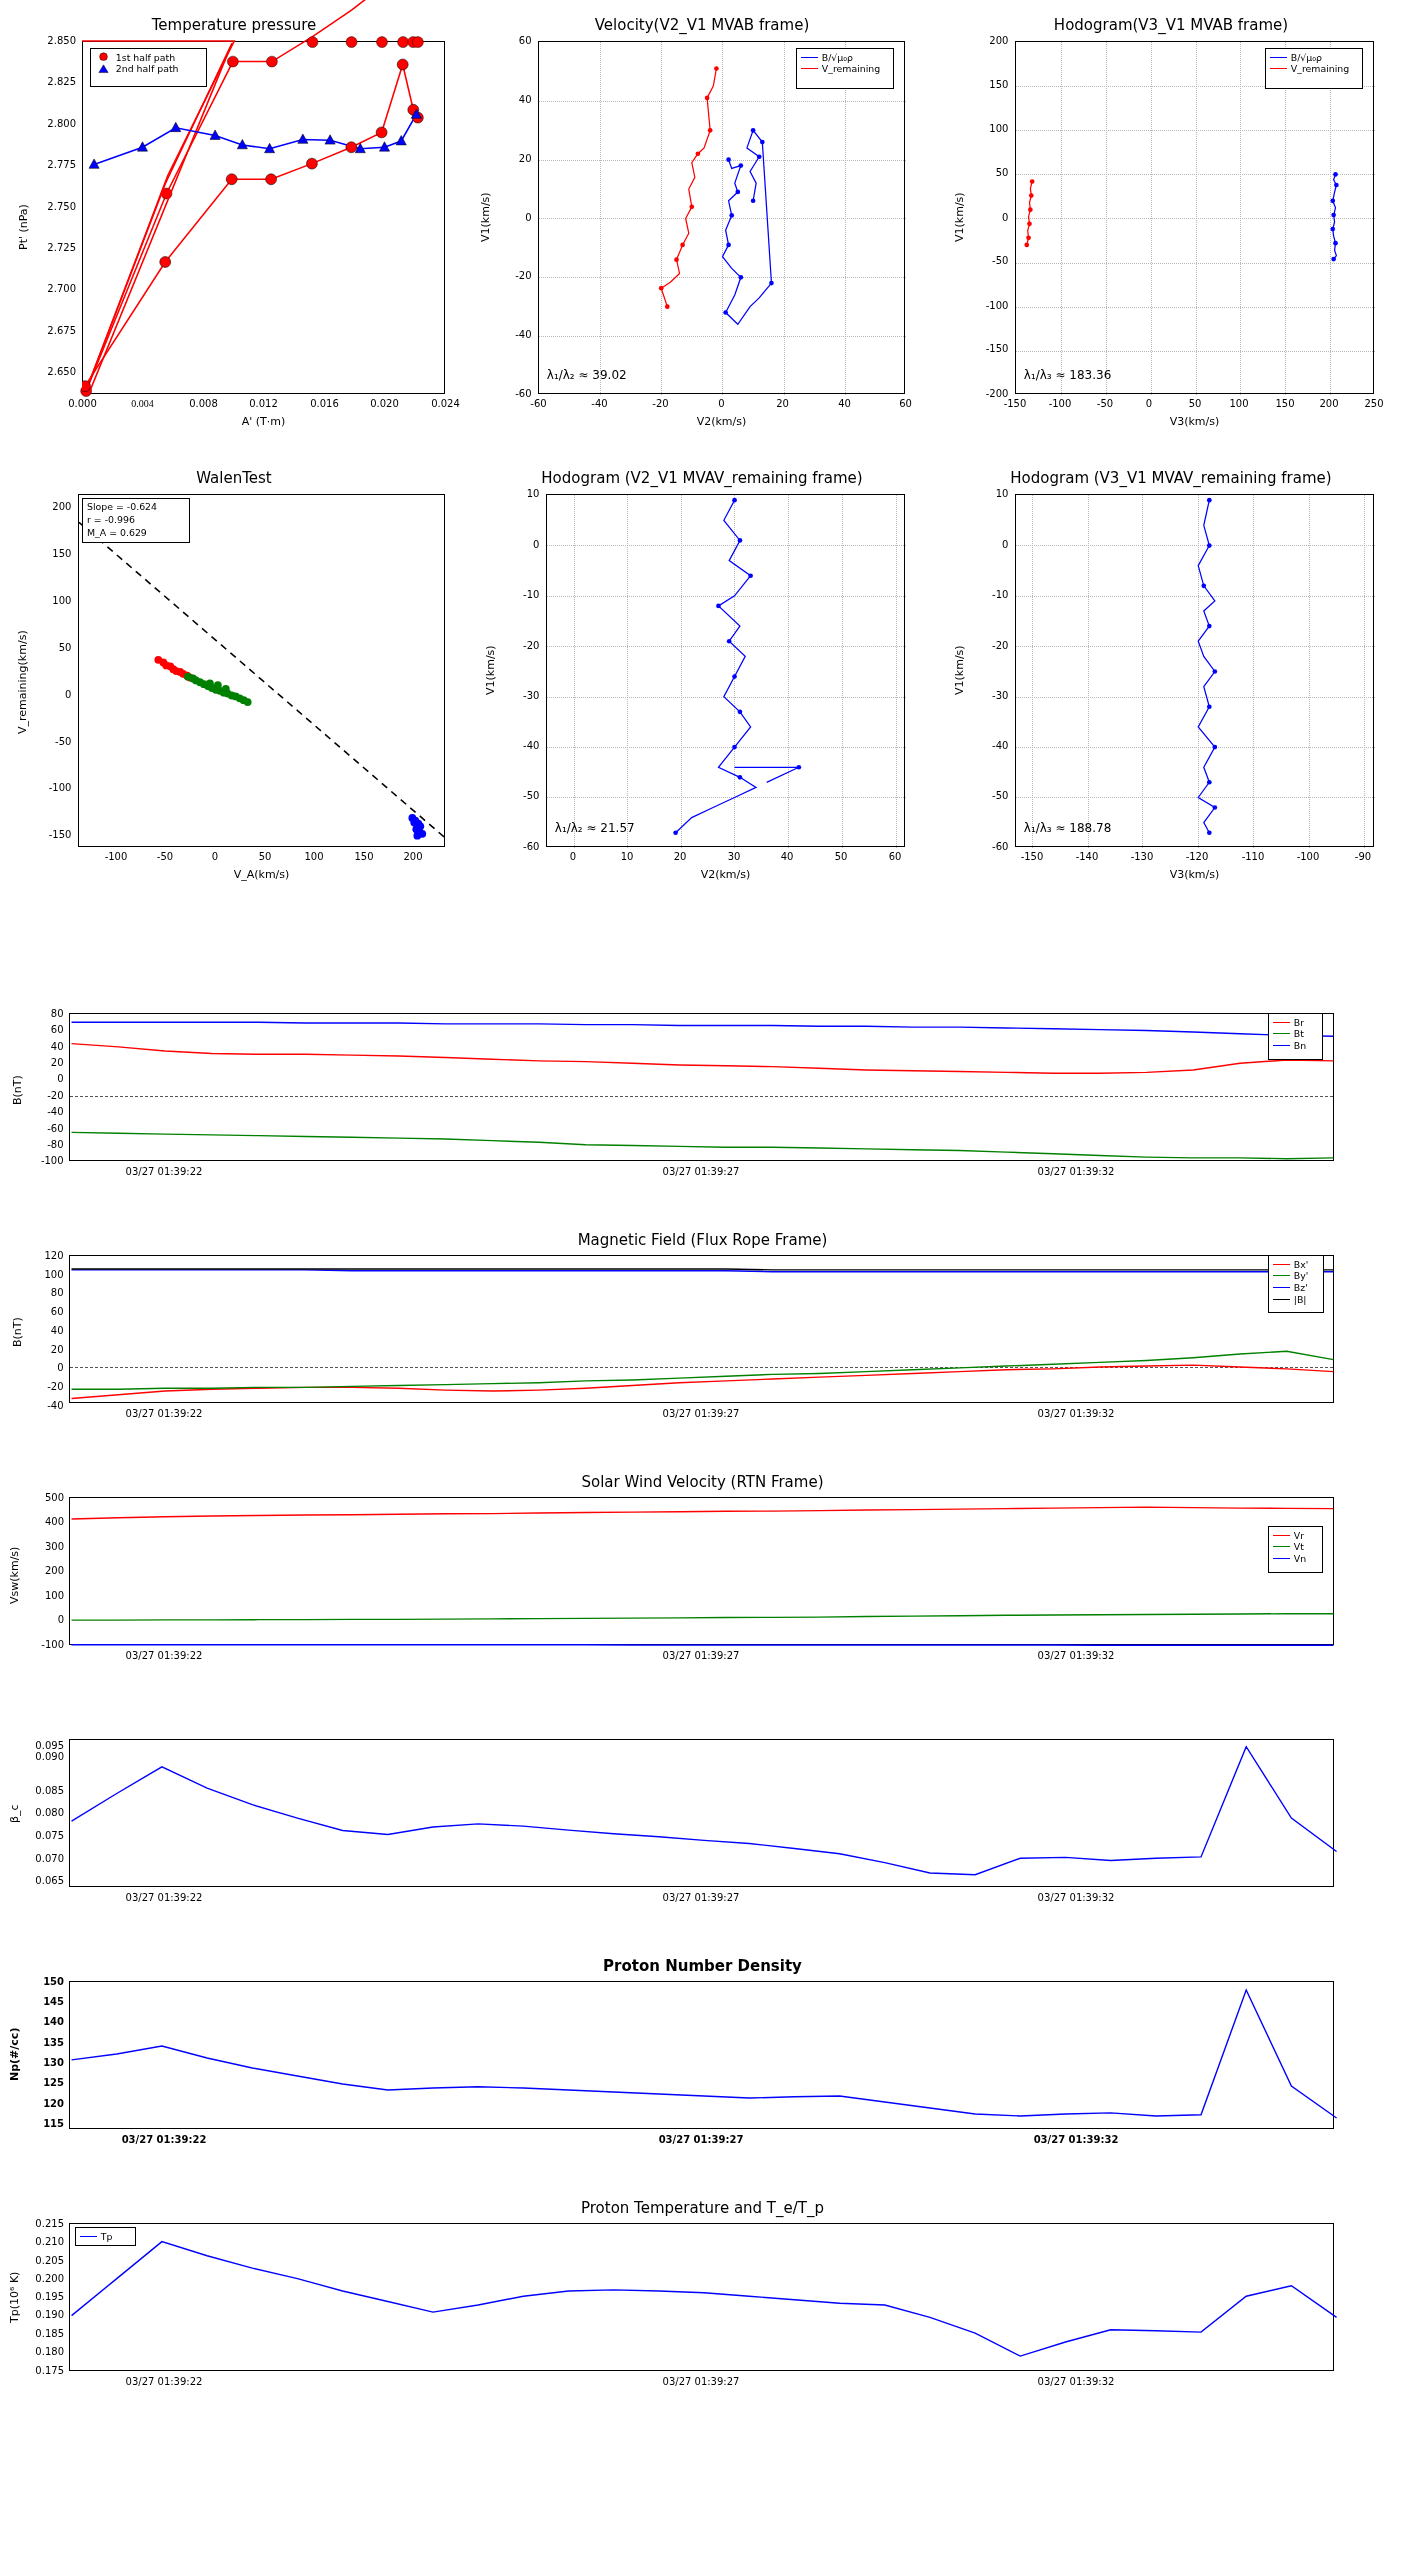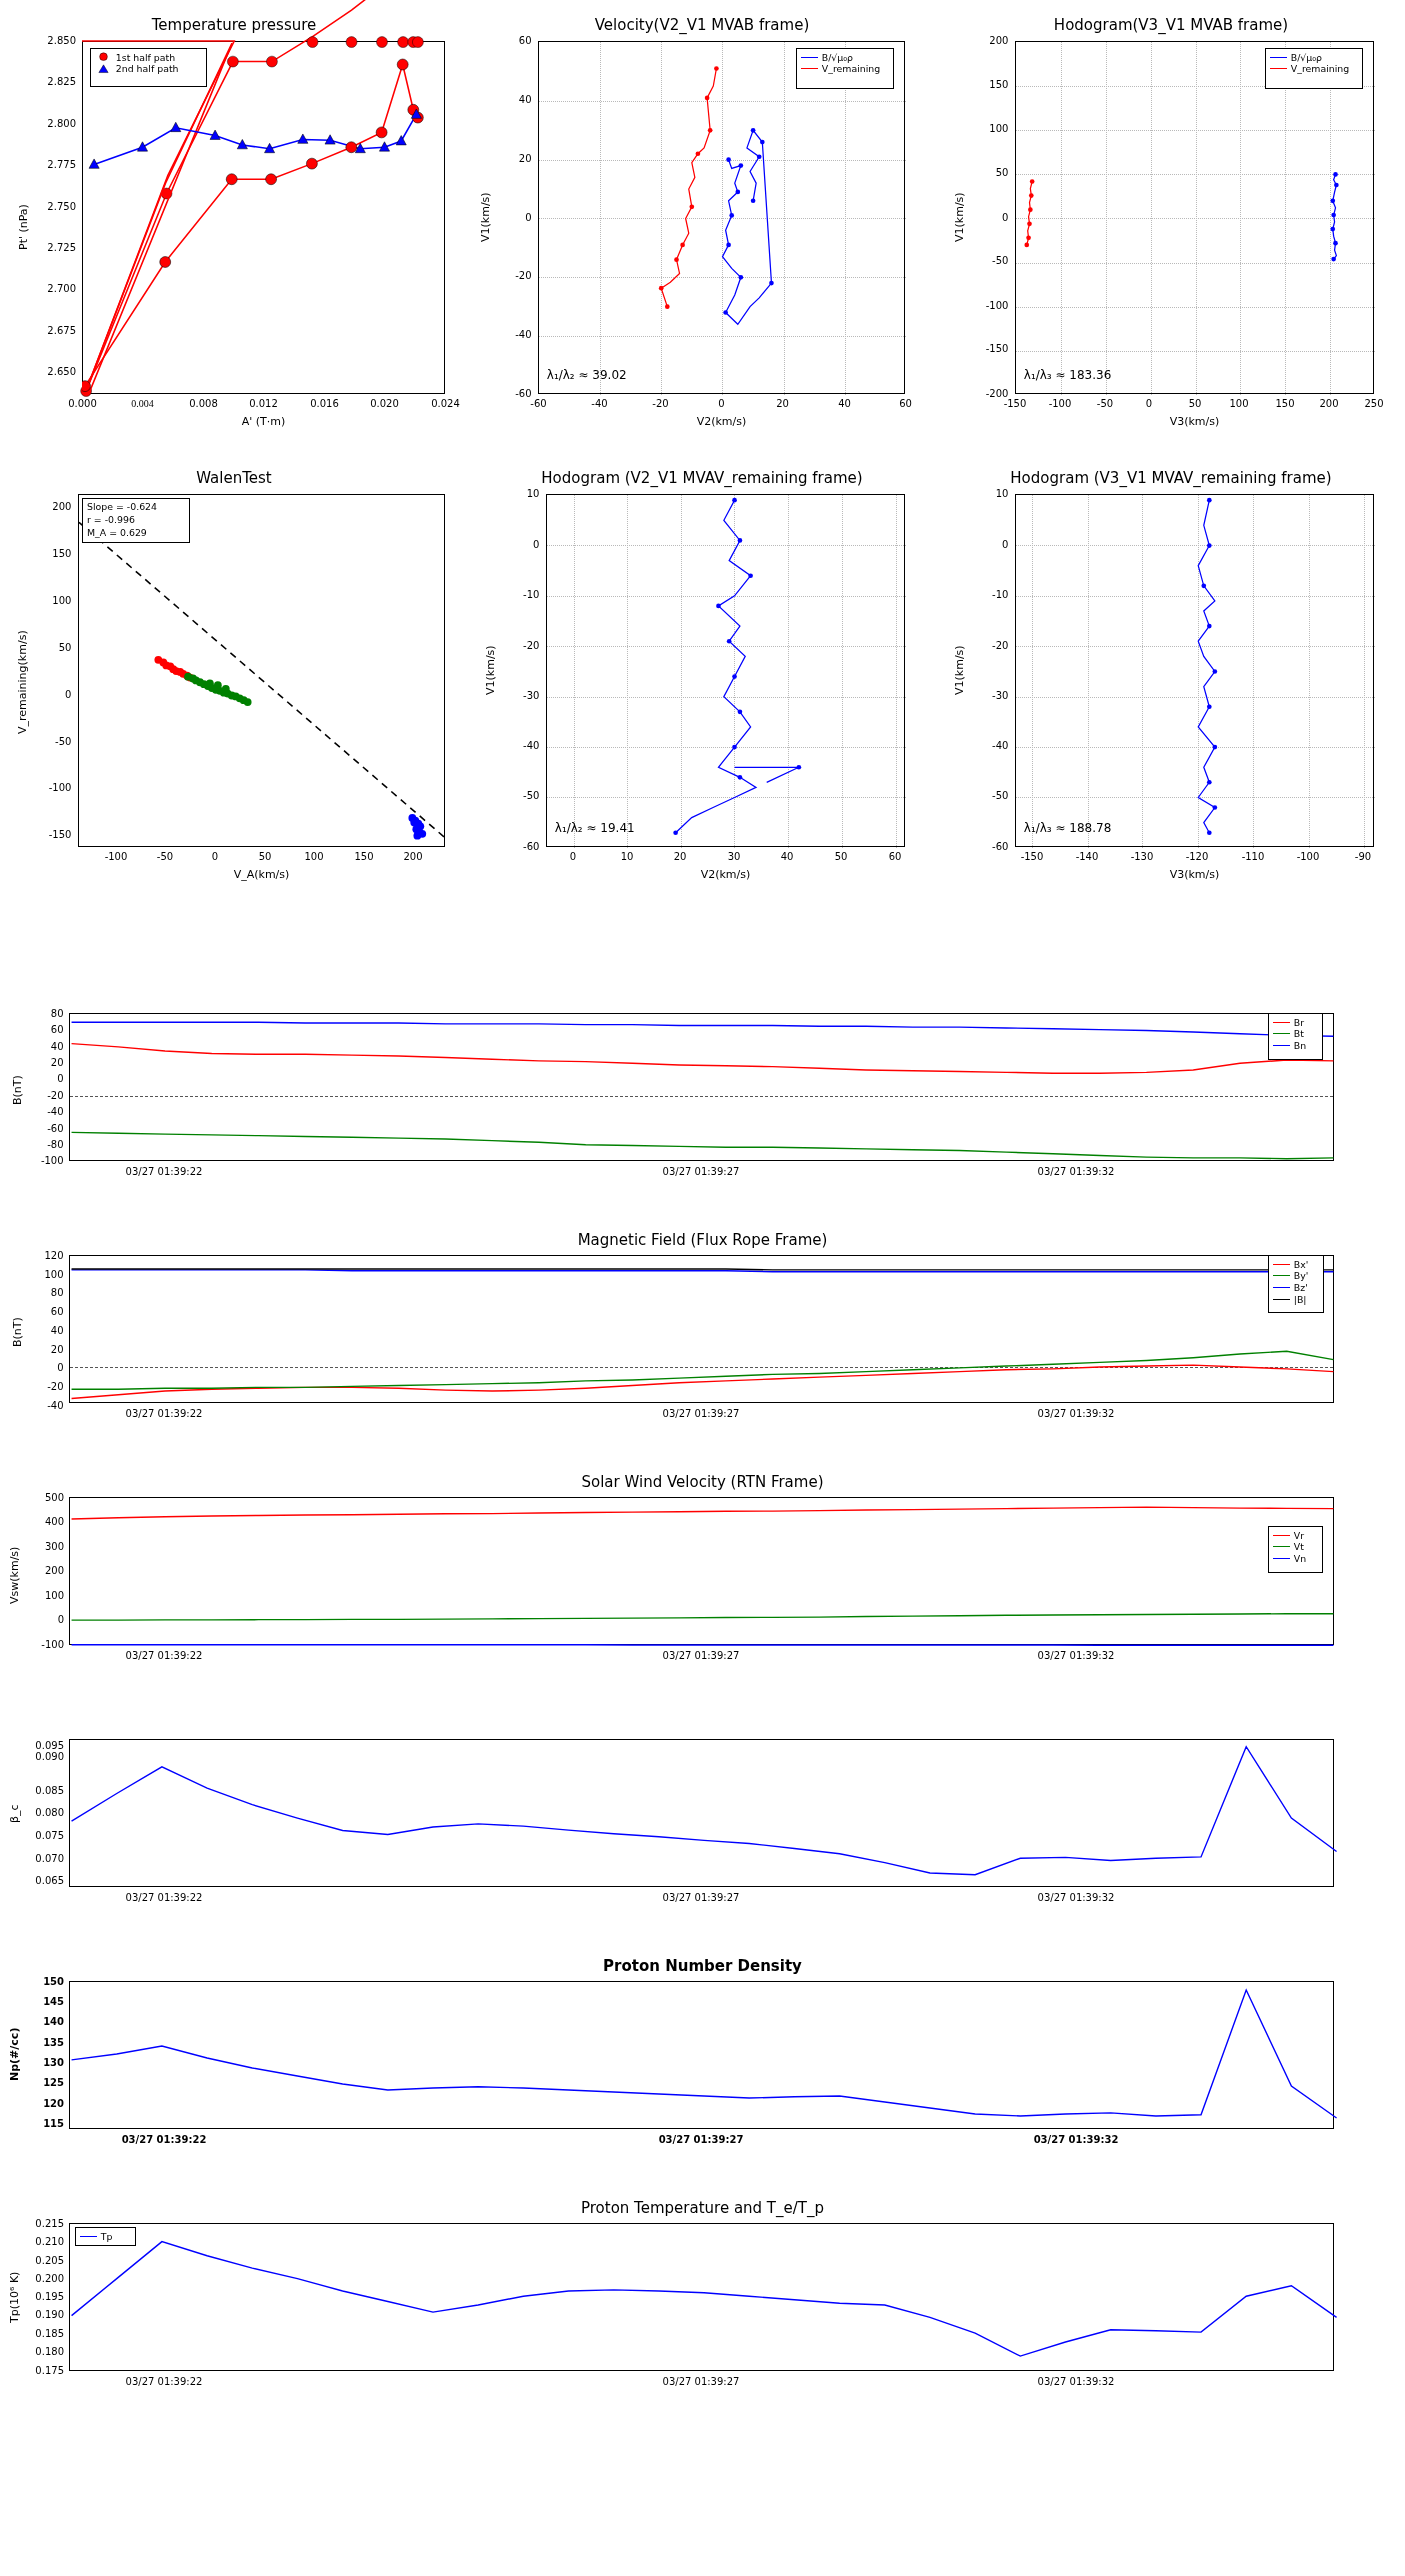--- a/index.html
+++ b/index.html
@@ -399,21 +399,21 @@
           <circle cx="219.7" cy="142" r="3"></circle>
             <circle cx="233.4" cy="187.2" r="3"></circle>
             <circle cx="240.3" cy="232.5" r="3"></circle>
           <circle cx="247.2" cy="277.7" r="3"></circle>
             <circle cx="240.3" cy="322.9" r="3"></circle>
             <circle cx="247.2" cy="361.6" r="3"></circle>
           <circle cx="322.7" cy="348.7" r="3"></circle>
             <circle cx="164.8" cy="432.6" r="3"></circle>
         </g>
       </svg>
-      <div class="annot" style="left:7.8px;top:326px;">λ₁/λ₂ ≈ 19.41</div>
+      <div class="annot" style="left:7.8px;top:326px;">λ₁/λ₂ ≈ 21.57</div>
     </div>
     <div class="tick y" style="left:23.4px;top:35px;width:48px;">10</div>
     <div class="tick y" style="left:23.4px;top:86px;width:48px;">0</div>
     <div class="tick y" style="left:23.4px;top:136px;width:48px;">-10</div>
     <div class="tick y" style="left:23.4px;top:187px;width:48px;">-20</div>
     <div class="tick y" style="left:23.4px;top:237px;width:48px;">-30</div>
     <div class="tick y" style="left:23.4px;top:287px;width:48px;">-40</div>
     <div class="tick y" style="left:23.4px;top:337px;width:48px;">-50</div>
     <div class="tick y" style="left:23.4px;top:388px;width:48px;">-60</div>
     <div class="tick x" style="left:83px;top:398px;width:44px;">0</div>

